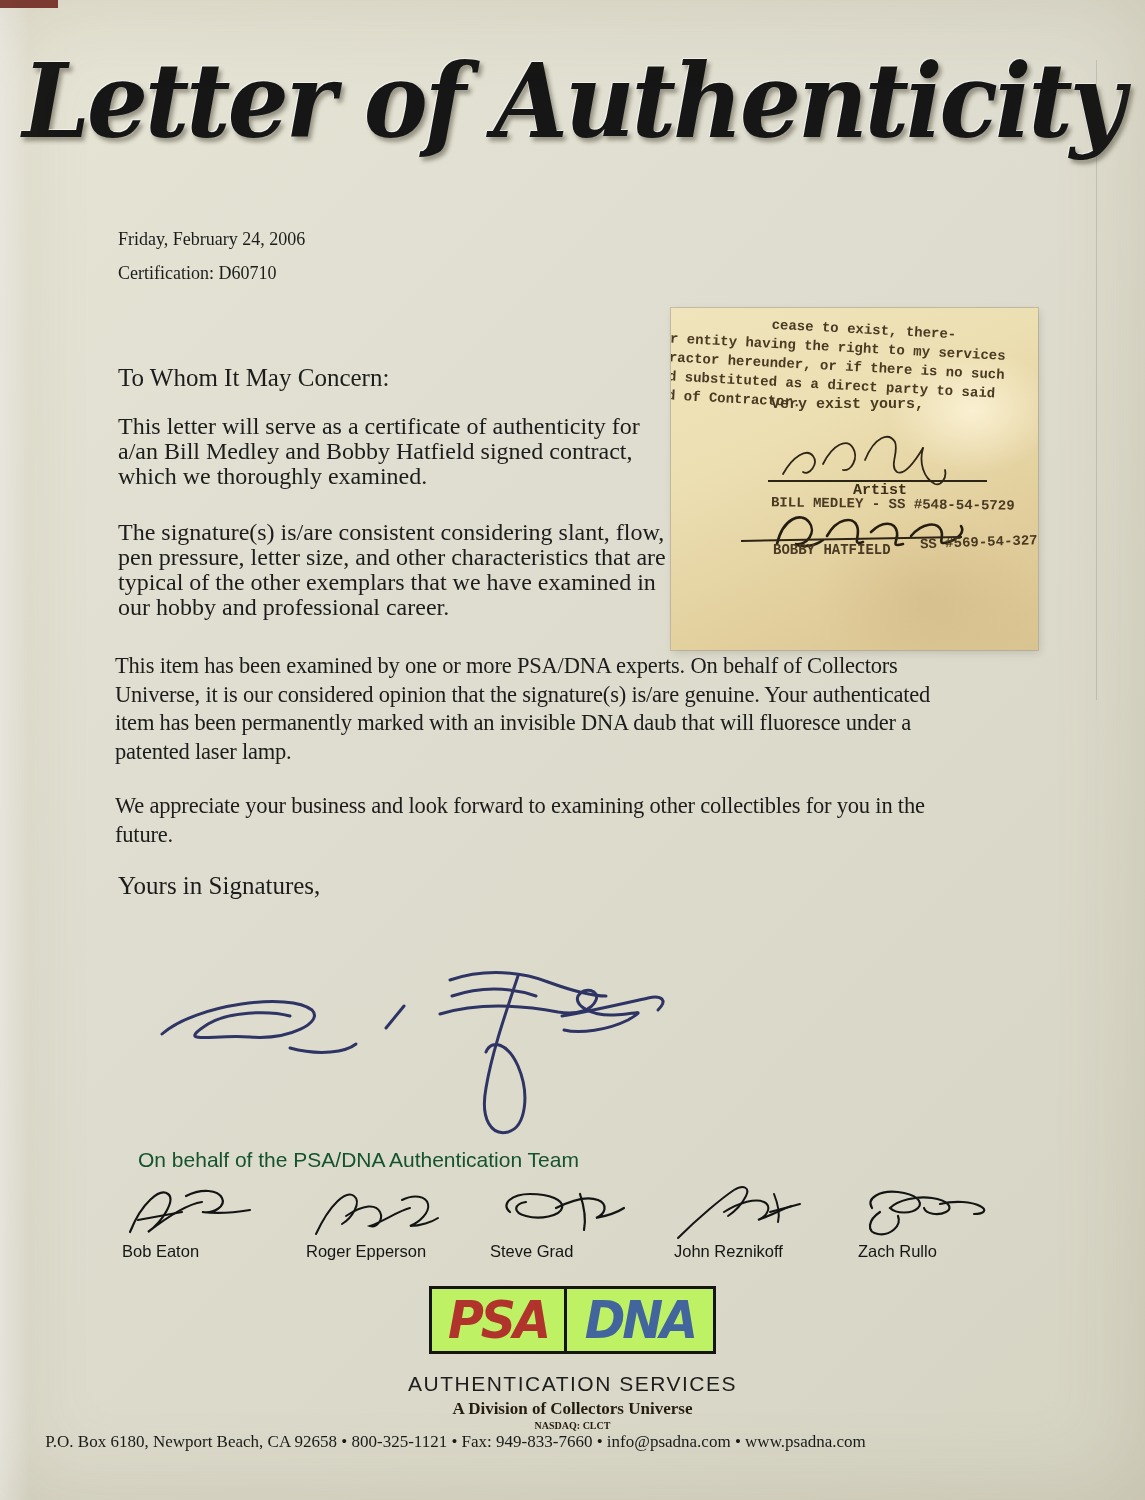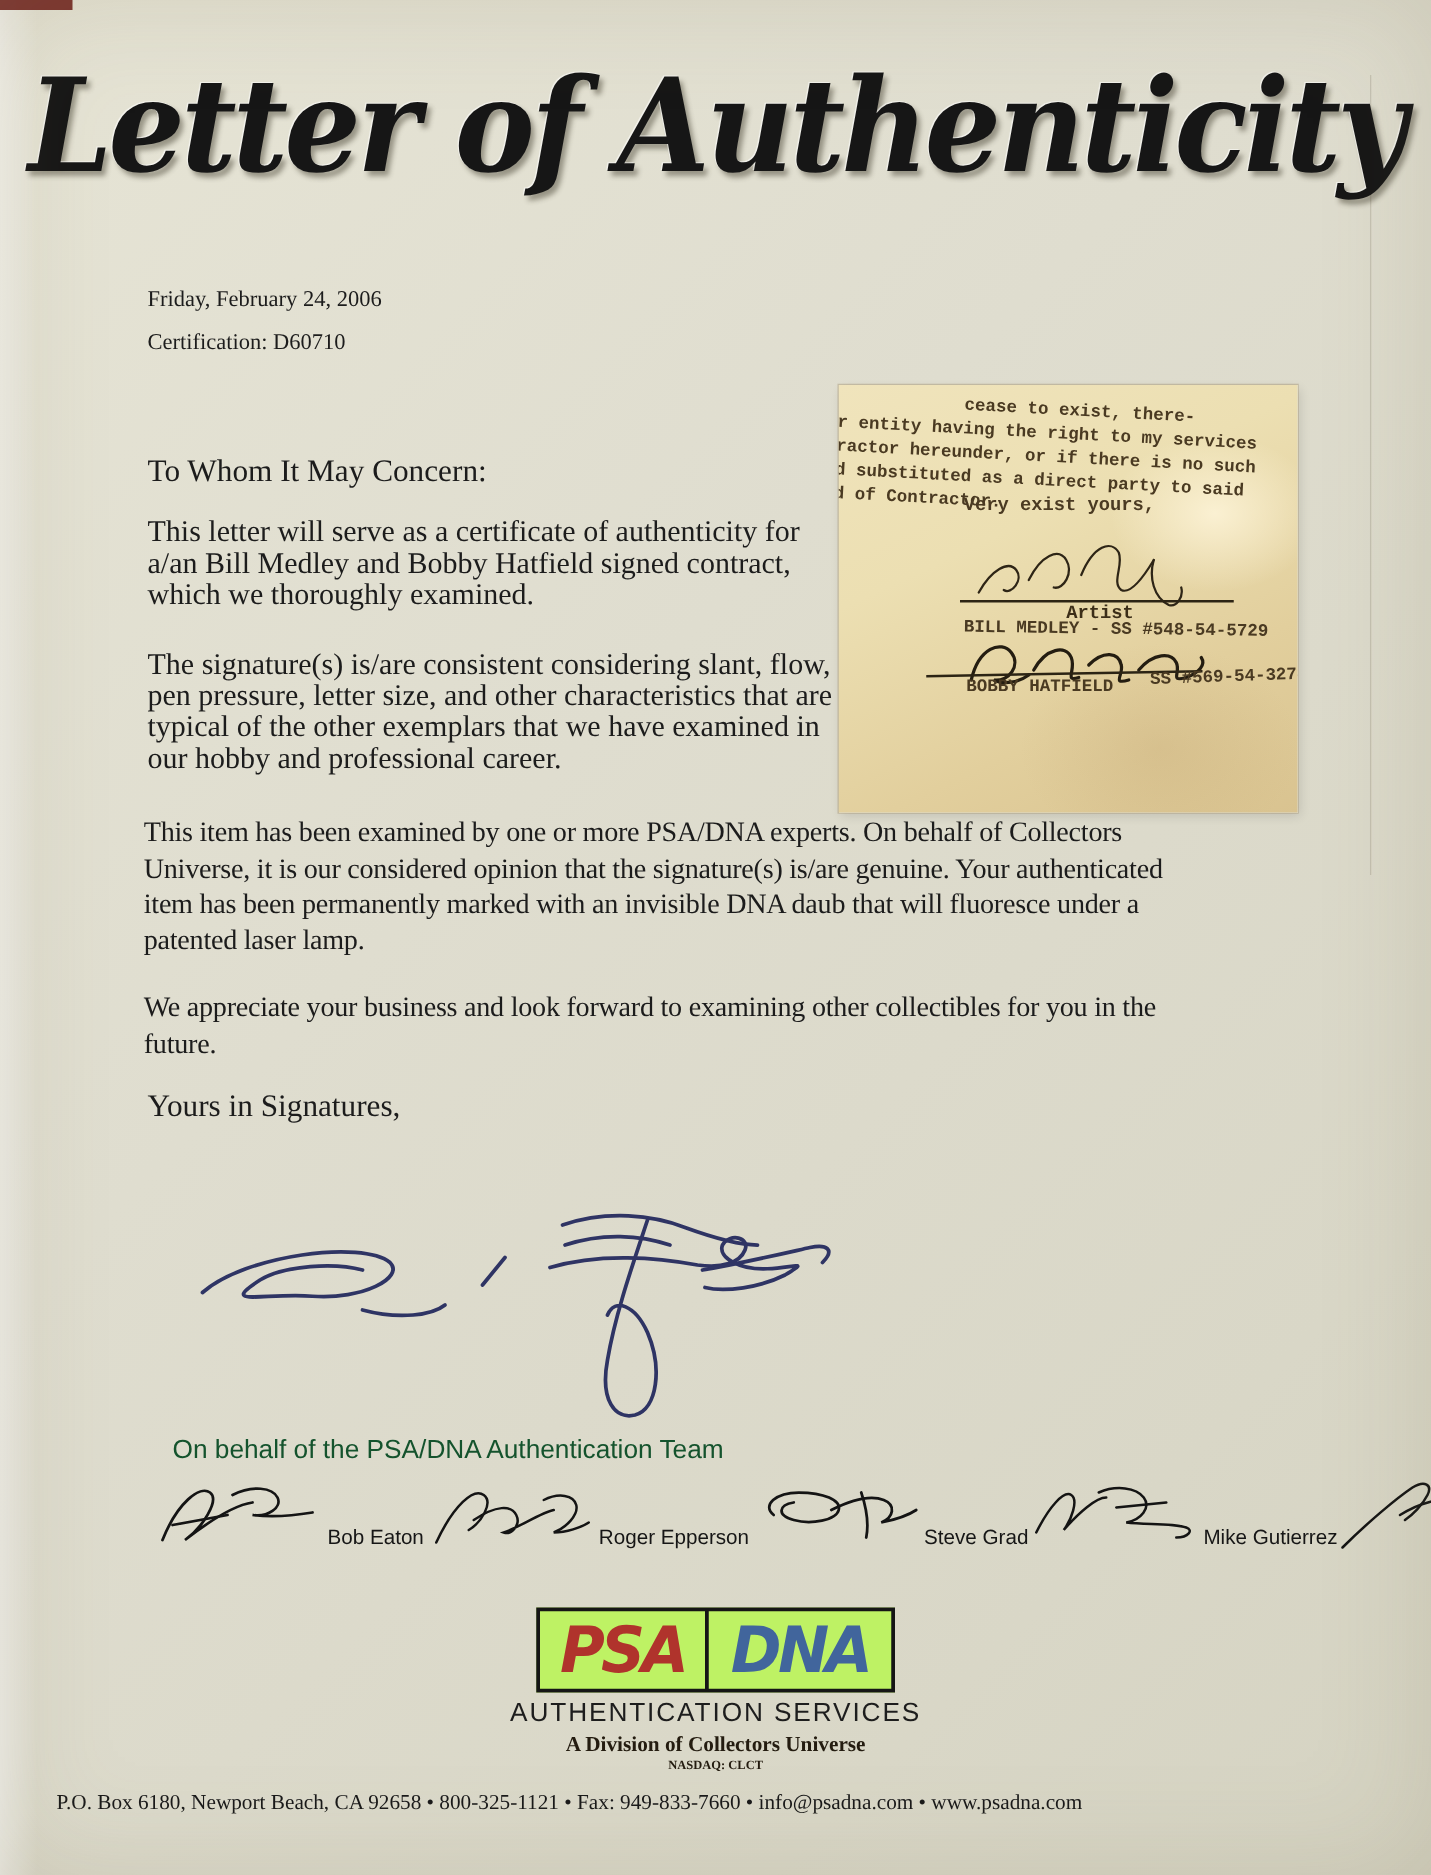--- a/index.html
+++ b/index.html
@@ -55,32 +55,32 @@
     font-size:14px;font-weight:bold;color:#4a3a22;white-space:pre;transform:rotate(0.8deg);}
   .inset .sigline2{position:absolute;left:70px;top:230px;width:221px;height:2px;background:#2c2414;transform:rotate(-1deg);}
   .inset .hatfieldline{position:absolute;left:102px;top:234px;font-family:"Liberation Mono",monospace;
     font-size:14px;font-weight:bold;color:#4a3a22;white-space:pre;}
   .inset .hatfieldss{position:absolute;left:249px;top:226px;font-family:"Liberation Mono",monospace;
     font-size:14px;font-weight:bold;color:#4a3a22;white-space:pre;transform:rotate(-2deg);}
   .sig-svg{position:absolute;}
 
   .team-heading{left:138px;top:1148px;font-family:"Liberation Sans",sans-serif;font-size:21px;color:#14532d;}
   .team-row{left:122px;top:1182px;width:920px;display:flex;}
-  .team-member{flex:1;display:flex;flex-direction:row;align-items:flex-end;}
+  .team-member{flex:1;display:flex;flex-direction:column;align-items:flex-start;}
   .team-member svg{height:58px;}
   .team-name{font-family:"Liberation Sans",sans-serif;font-size:16.5px;color:#161616;margin-top:2px;white-space:nowrap;}
 
   .logo-wrap{left:0;top:1286px;width:1145px;display:flex;flex-direction:column;align-items:center;}
   .logo-box{display:flex;border:3px solid #151515;background:#bef264;height:62px;}
   .logo-cell{display:flex;align-items:center;justify-content:center;
     font-family:"DejaVu Sans",sans-serif;font-weight:bold;font-style:italic;
     font-size:49px;letter-spacing:-3px;transform:scaleY(1.04);padding:0 8px;}
   .logo-psa{width:116px;}
   .logo-dna{width:130px;border-left:3px solid #151515;}
-  .logo-services{margin-top:5px;font-family:"Liberation Sans",sans-serif;font-size:21px;
+  .logo-services{margin-top:18px;font-family:"Liberation Sans",sans-serif;font-size:21px;
     letter-spacing:1.5px;color:#1d1d1d;}
   .logo-division{margin-top:3px;font-size:17px;font-weight:bold;color:#241c10;}
   .logo-nasdaq{margin-top:1px;font-size:10px;font-weight:bold;color:#241c10;}
   .footer{left:0;top:1432px;width:911px;text-align:center;font-size:17px;color:#191919;}
 </style>
 </head>
 <body>
 
 <div class="edge-left abs"></div>
 <div class="edge-red abs"></div>
@@ -185,30 +185,20 @@
         <path d="M20,30 C10,22 22,12 40,12 C60,12 74,18 72,26 C70,34 50,38 36,34 C22,30 24,22 36,20"></path>
         <path d="M66,26 C82,18 98,14 108,18 C118,22 116,32 106,36 C116,34 128,30 134,26"></path>
         <path d="M90,12 C94,24 96,38 94,48"></path>
       </g>
     </svg>
     <div class="team-name">Steve Grad</div>
   </div>
   <div class="team-member">
     <svg width="140" height="58" viewBox="0 0 140 58">
       <g fill="none" stroke="#141414" stroke-width="2" stroke-linecap="round">
-        <path d="M6,44 C16,24 28,10 34,14 C40,18 34,34 28,42 C40,28 54,16 62,16"></path>
-        <path d="M56,12 C70,6 86,8 92,16 C98,24 90,34 78,36 C94,38 114,36 126,40 C132,42 128,48 118,48"></path>
-        <path d="M70,24 L110,20"></path>
-      </g>
-    </svg>
-    <div class="team-name">Mike Gutierrez</div>
-  </div>
-  <div class="team-member">
-    <svg width="140" height="58" viewBox="0 0 140 58">
-      <g fill="none" stroke="#141414" stroke-width="2" stroke-linecap="round">
         <path d="M4,56 C24,36 48,16 60,8 C70,2 76,6 72,14 C68,22 60,30 54,34"></path>
         <path d="M50,30 C66,20 82,16 90,20 C98,24 94,34 84,38 C96,34 110,26 118,24"></path>
         <path d="M100,12 C104,22 106,32 104,40 M96,30 L126,22"></path>
       </g>
     </svg>
     <div class="team-name">John Reznikoff</div>
   </div>
   <div class="team-member">
     <svg width="140" height="58" viewBox="0 0 140 58">
       <g fill="none" stroke="#141414" stroke-width="2.2" stroke-linecap="round">

